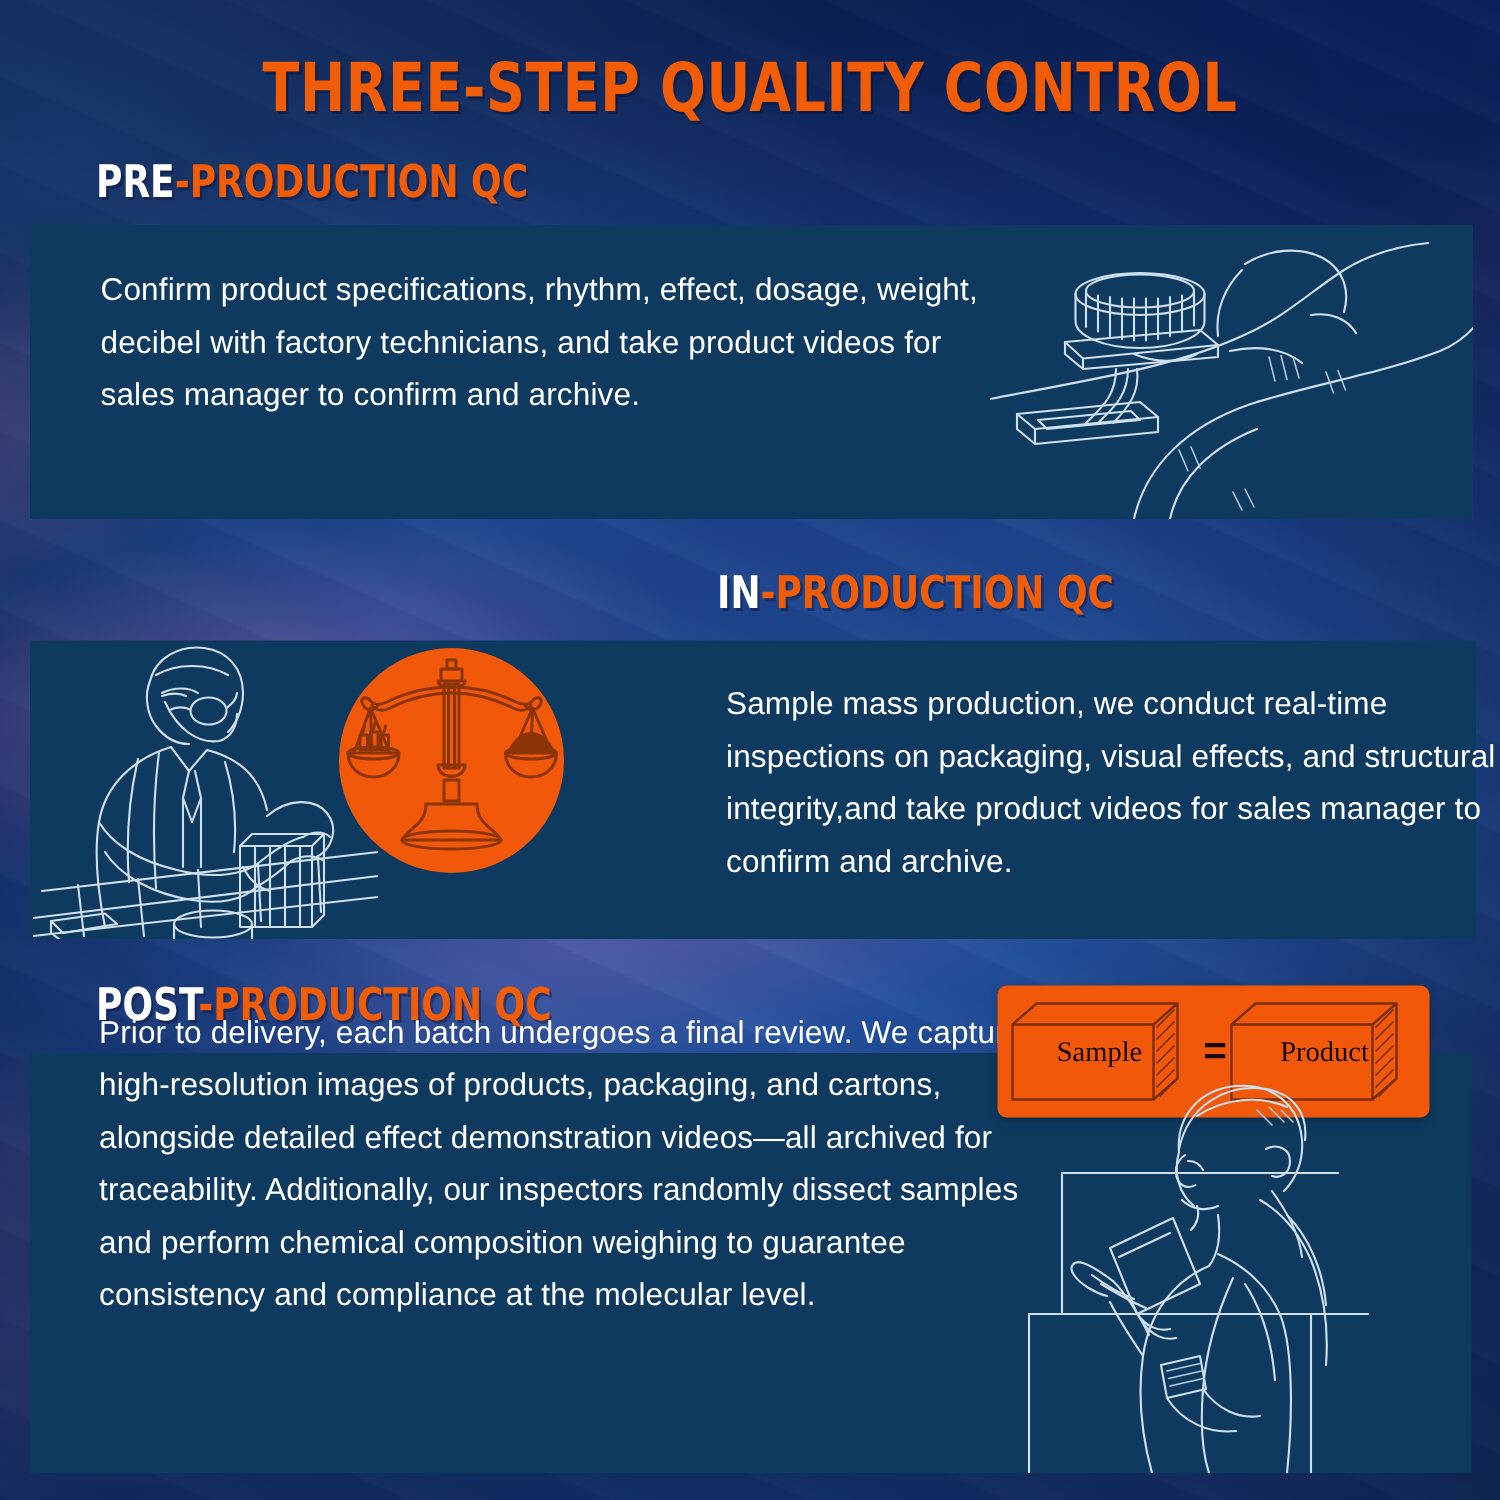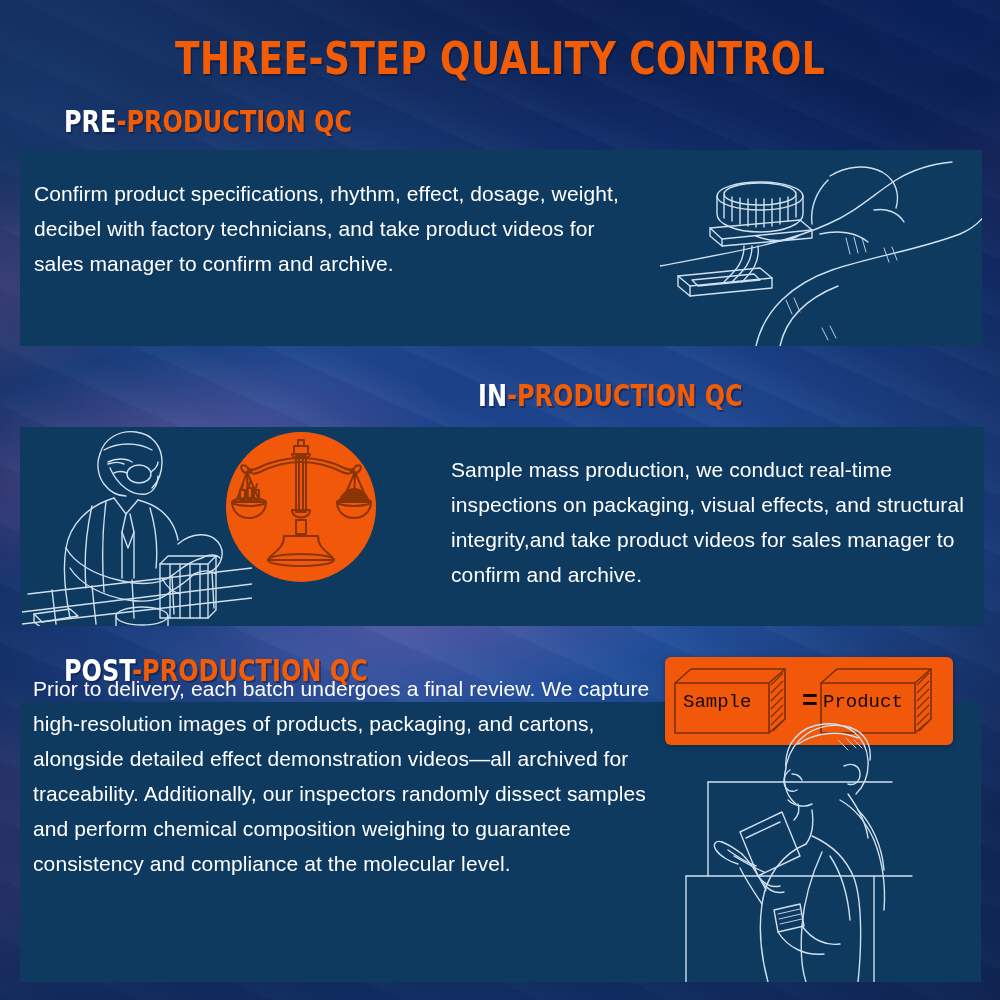--- a/index.html
+++ b/index.html
@@ -60,20 +60,21 @@
   .panel{position:absolute;background:#0e3a60;}
   #panel1{left:20px;top:150px;width:962px;height:196px;}
   #panel2{left:20px;top:427px;width:964px;height:199px;}
   #panel3{left:20px;top:702px;width:961px;height:280px;}
 
   .body-text{
     position:absolute;color:#ffffff;
     font-size:21px;line-height:35px;font-weight:400;
     font-family:"Liberation Sans", sans-serif;
     letter-spacing:.1px;
+    margin-left:33px;
   }
   #text1{left:34px;top:176px;width:600px;}
   #text2{left:451px;top:452px;width:536px;}
   #text3{left:33px;top:671px;width:630px;}
 
   
   .art{position:absolute;pointer-events:none;}
   .art svg{display:block;}
   .ln{fill:none;stroke:#cfe0ef;stroke-width:1.4;stroke-linecap:round;stroke-linejoin:round;}
   .ln-t{fill:none;stroke:#b9cfe4;stroke-width:1;stroke-linecap:round;}
@@ -99,24 +100,24 @@
   .bx{fill:none;stroke:#7a2e06;stroke-width:1.6;stroke-linejoin:round;}
   .bx-h{stroke:#7a2e06;stroke-width:1.1;}
   .eqs{
     position:absolute;left:128px;top:26px;width:34px;
     text-align:center;color:#160a02;
     font-size:27px;font-weight:700;line-height:34px;
     font-family:"Liberation Sans", sans-serif;
   }
   .bxlabel{
     position:absolute;color:#140800;font-size:19px;line-height:22px;
-    font-family:Liberation Mono, monospace;
+    font-family:Liberation Serif, serif;text-align:center;
   }
   #lbl-sample{left:18px;top:34px;width:100px;}
-  #lbl-product{left:158px;top:34px;width:100px;}
+  #lbl-product{left:168px;top:34px;width:100px;}
 </style>
 </head>
 <body>
 
 <div id="bg">
   <div class="layer b1"></div>
   <div class="layer b2"></div>
   <div class="layer b3"></div>
   <div class="layer b4"></div>
 </div>

